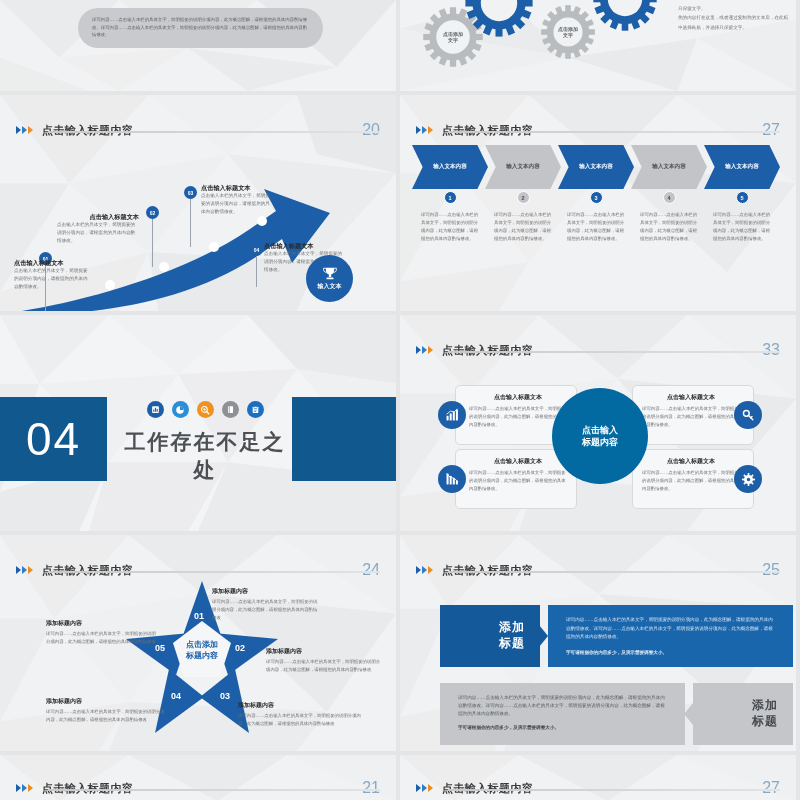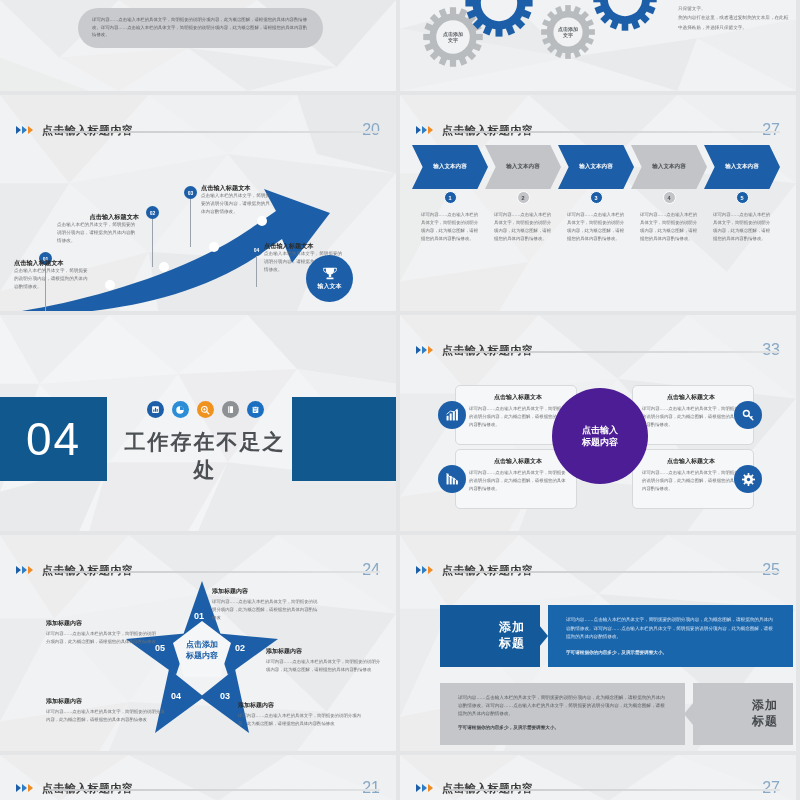--- a/index.html
+++ b/index.html
@@ -140,21 +140,21 @@
   .ico svg { display:block; }
   .ico.b1 { background:#1c5fa8; }
   .ico.b2 { background:#2b8ed6; }
   .ico.b3 { background:#f0921e; }
   .ico.b4 { background:#8e9194; }
   .ico.b5 { background:#1b6fc0; }
 
   
   .hub {
     position:absolute; left:152px; top:73px; width:96px; height:96px;
-    border-radius:50%; background:#4c1d95; color:#fff;
+    border-radius:50%; background:#0369a1; color:#fff;
     display:flex; flex-direction:column; align-items:center; justify-content:center;
     font-size:9px; font-weight:bold; line-height:1.35; text-align:center; z-index:3;
   }
   .card {
     position:absolute; width:122px; height:60px;
     background:#f6f7f8; border:1px solid #d8d9db; border-radius:5px;
     padding:7px 9px 6px 13px;
   }
   .card.r { padding:7px 13px 6px 9px; text-align:left; }
   .card .ct { font-size:6px; font-weight:bold; color:#2a2a2a; margin-bottom:3px; text-align:center; }

